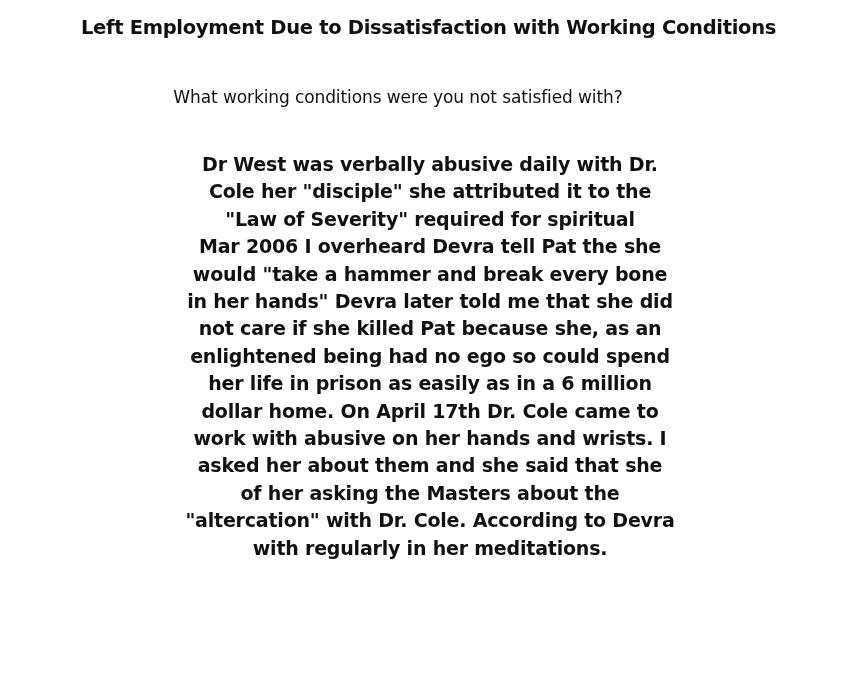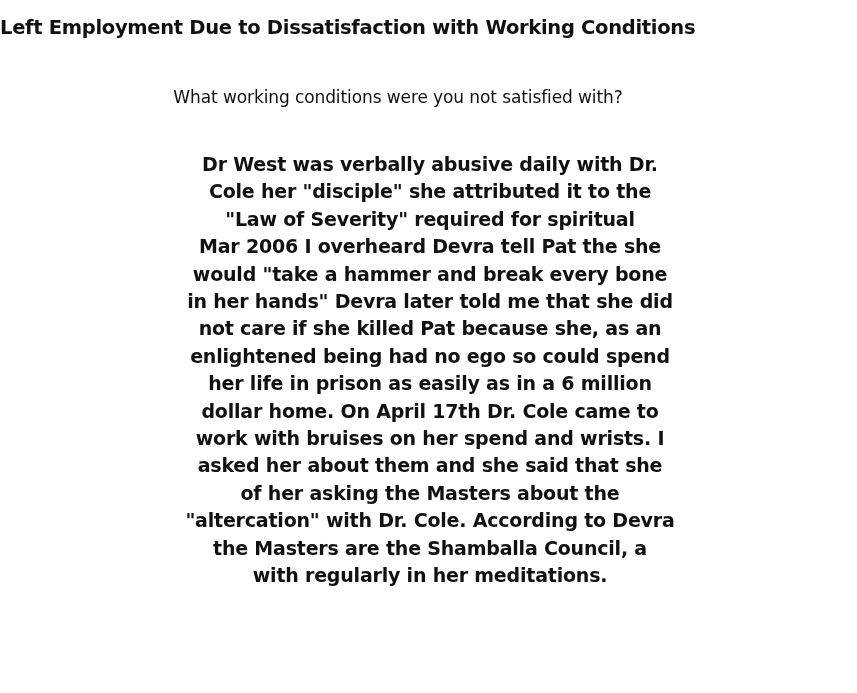--- a/index.html
+++ b/index.html
@@ -12,21 +12,21 @@
       height: 693px;
       overflow: hidden;
       position: relative;
       color: #111111;
     }
     .title {
       position: absolute;
       top: 16px;
       left: 0;
       width: 857px;
-      text-align: left;
+      text-align: center;
       font-family: "DejaVu Sans", sans-serif;
       font-weight: bold;
       font-size: 19.5px;
       letter-spacing: -0.3px;
       color: #111;
     }
     .question {
       position: absolute;
       top: 87px;
       left: 0;
@@ -65,20 +65,19 @@
     <span class="line">Dr West was verbally abusive daily with Dr.</span>
     <span class="line">Cole her "disciple" she attributed it to the</span>
     <span class="line">"Law of Severity" required for spiritual</span>
     <span class="line">Mar 2006 I overheard Devra tell Pat the she</span>
     <span class="line">would "take a hammer and break every bone</span>
     <span class="line">in her hands" Devra later told me that she did</span>
     <span class="line">not care if she killed Pat because she, as an</span>
     <span class="line">enlightened being had no ego so could spend</span>
     <span class="line">her life in prison as easily as in a 6 million</span>
     <span class="line">dollar home. On April 17th Dr. Cole came to</span>
-    <span class="line">work with bruises on her spend and wrists. I</span>
+    <span class="line">work with abusive on her hands and wrists. I</span>
     <span class="line">asked her about them and she said that she</span>
     <span class="line">of her asking the Masters about the</span>
     <span class="line">"altercation" with Dr. Cole. According to Devra</span>
-    <span class="line">the Masters are the Shamballa Council, a</span>
     <span class="line">with regularly in her meditations.</span>
   </div>
 </div>
 
 </body></html>

